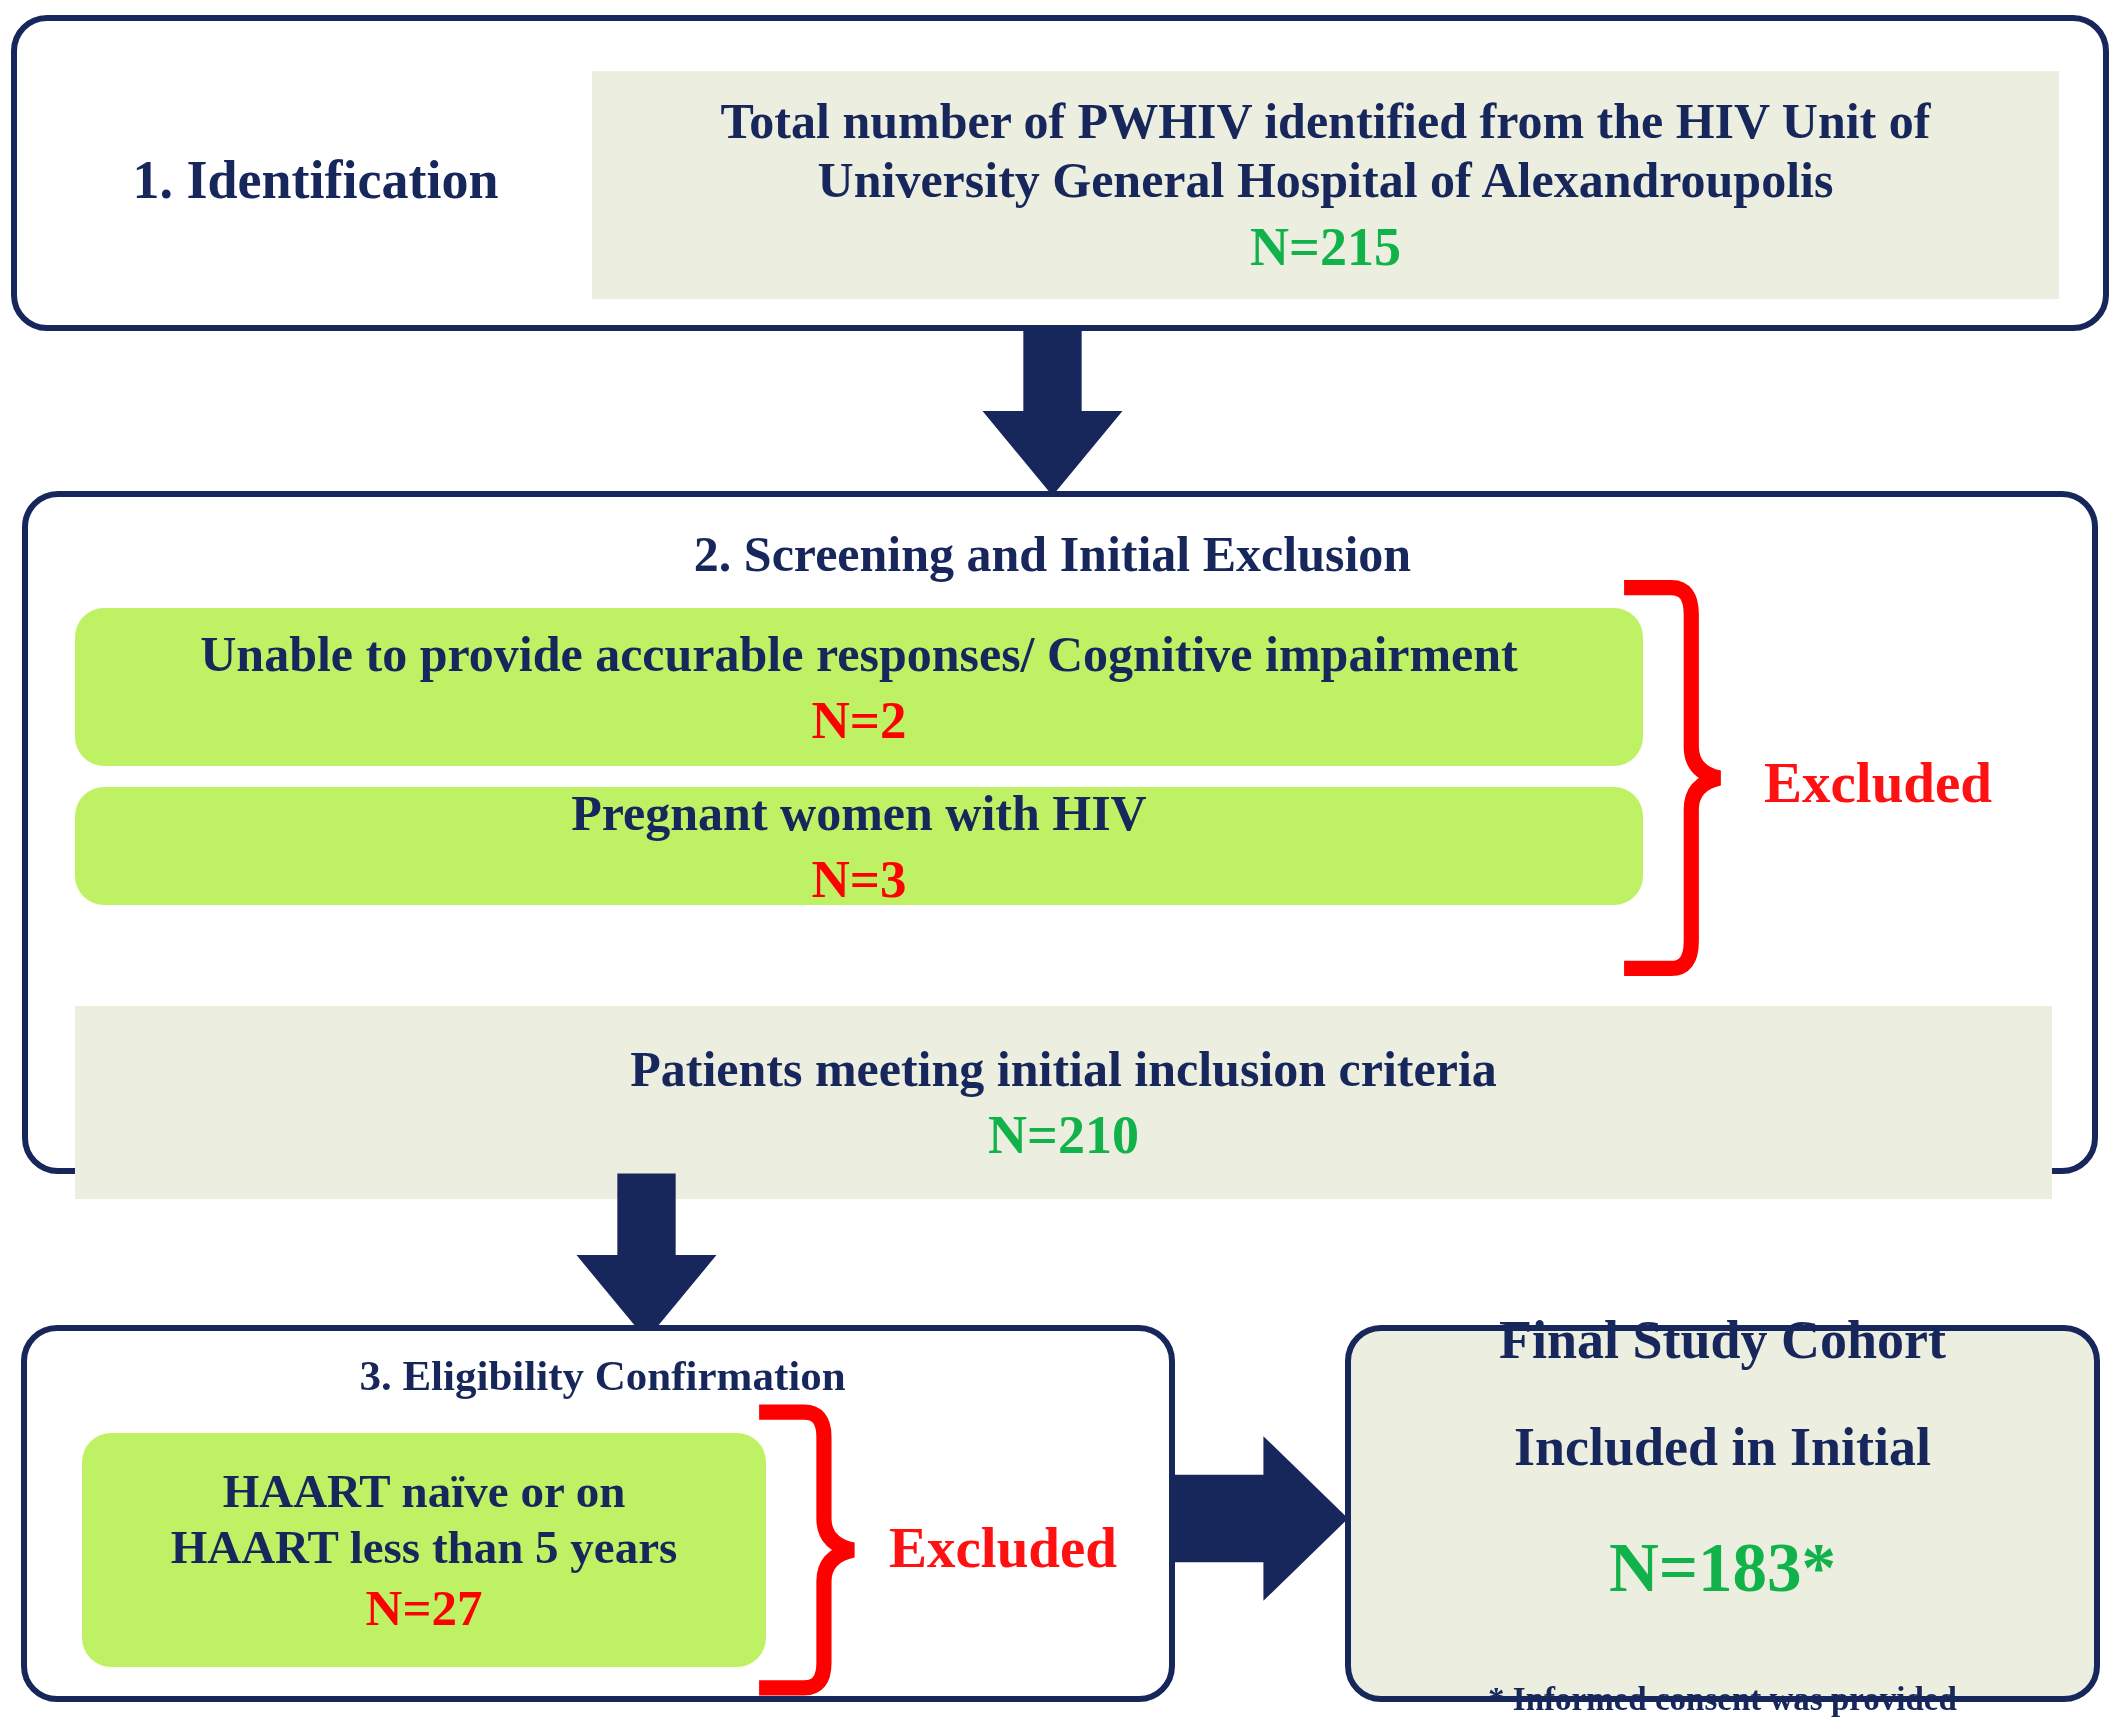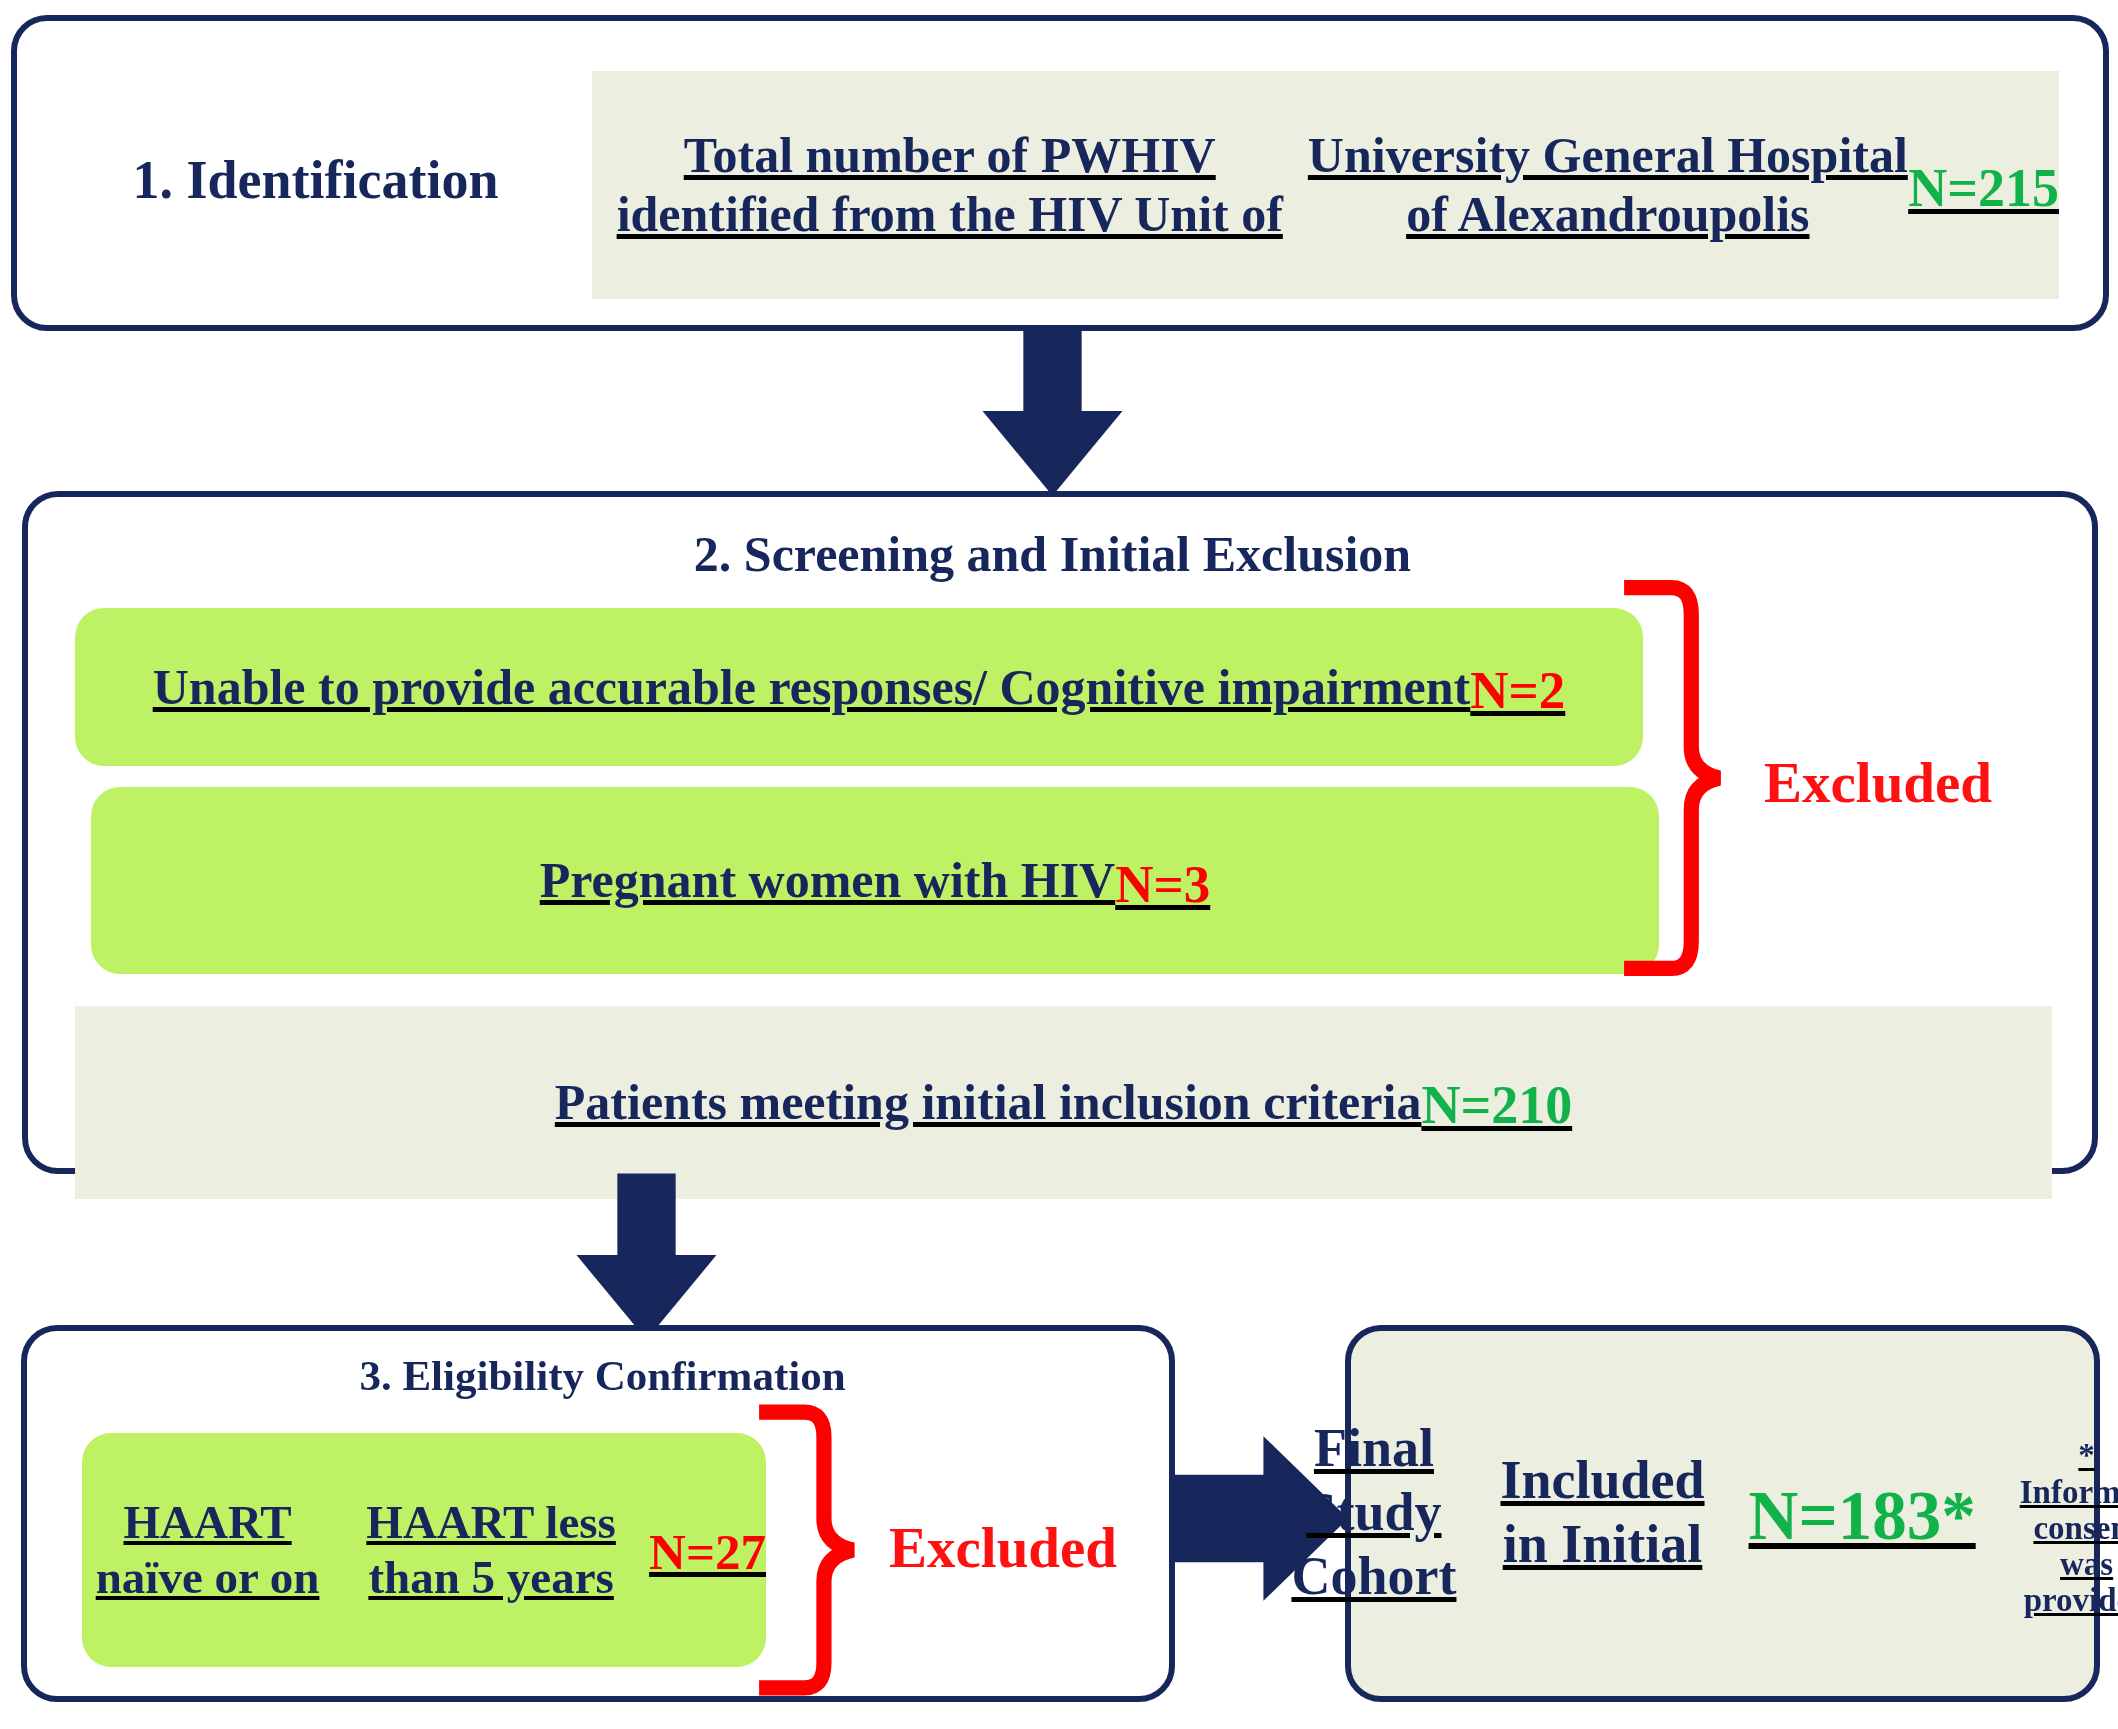--- a/index.html
+++ b/index.html
@@ -28,24 +28,23 @@
   }
   .stage-box.filled {
     background: #eceee0;
   }
 
   
   .panel {
     position: absolute;
     box-sizing: border-box;
     display: flex;
-    flex-direction: row;
+    flex-direction: column;
     align-items: center;
     justify-content: center;
-    text-decoration: underline;
   }
   .panel.green  { background: #eceee0; }
   .panel.pink   { background: #bef264; border-radius: 29px; }
   .panel.plain  { background: transparent; }
 
   .label-navy {
     color: #17275c;
     font-weight: bold;
     text-align: center;
     line-height: 1.18;
@@ -121,21 +120,21 @@
   <div class="stage-box" style="left:22px; top:491px; width:2076px; height:683px;">
   </div>
 
   <div class="stage-title" style="left:409px; top:526px; width:1287px; font-size:50px;">2. Screening and Initial Exclusion</div>
 
   <div class="panel pink" style="left:75px; top:608px; width:1568px; height:158px;">
     <div class="label-navy" style="font-size:50px;">Unable to provide accurable responses/ Cognitive impairment</div>
     <div class="count-red" style="font-size:53px; margin-top:7px;">N=2</div>
   </div>
 
-  <div class="panel pink" style="left:75px; top:787px; width:1568px; height:187px;margin-left:16px;">
+  <div class="panel pink" style="left:75px; top:787px; width:1568px; height:118px;">
     <div class="label-navy" style="font-size:50px;">Pregnant women with HIV</div>
     <div class="count-red" style="font-size:53px; margin-top:7px;">N=3</div>
   </div>
 
   <div class="brace" style="left:1620px; top:579px; width:111px; height:398px;">
     <svg width="111" height="398" viewBox="0 0 190 680" xmlns="http://www.w3.org/2000/svg">
       <path d="M 20 14
                L 88 14
                Q 122 14 122 60
                L 122 286

